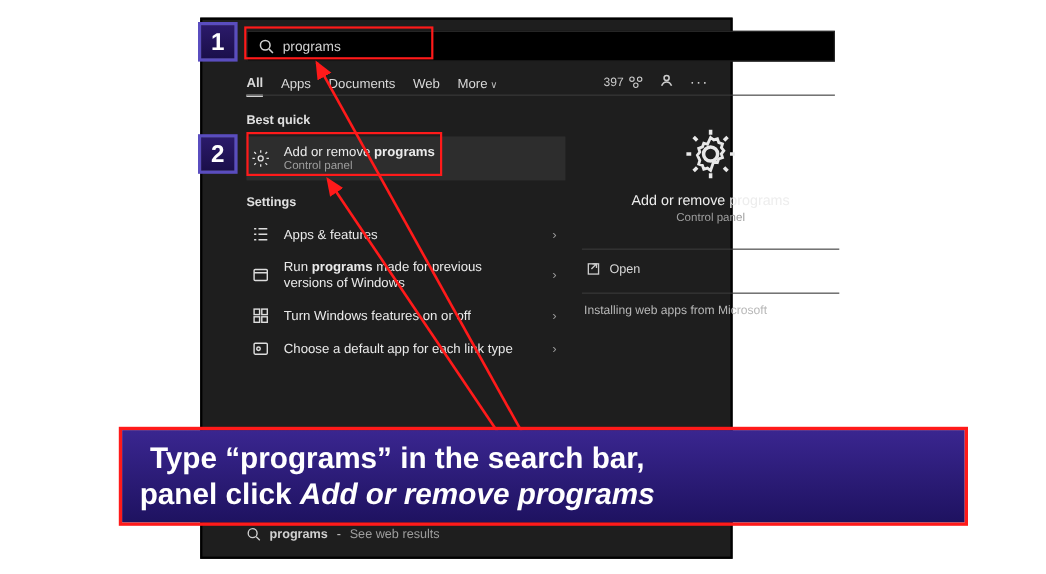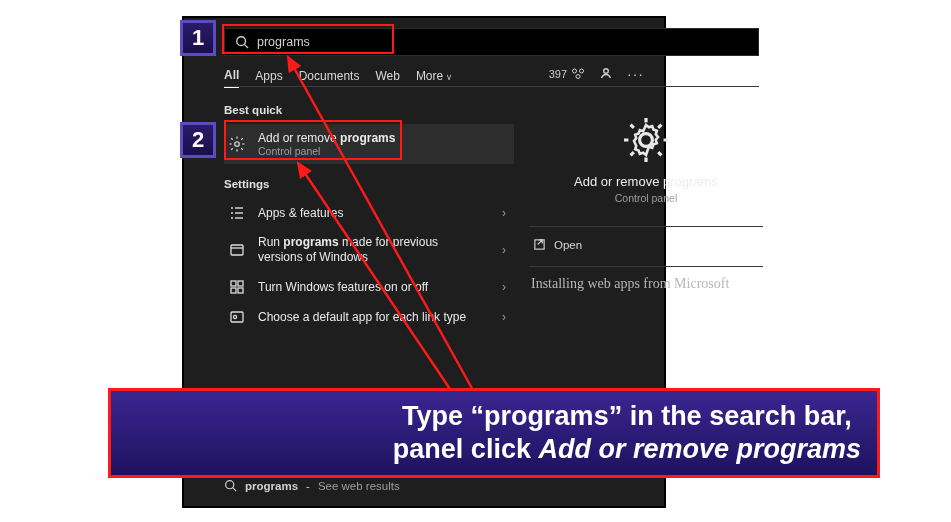--- a/index.html
+++ b/index.html
@@ -147,25 +147,24 @@
       color: #d8d8d8;
       cursor: pointer;
     }
     .right-label {
       font-size: 11px;
       color:#cfcfcf;
       padding: 7px 2px 4px;
     }
     .right-link {
       display:block;
-      font-size: 14px;
+      font-size: 11px;
       color:#b8b8b8;
       padding: 5px 2px;
       cursor: pointer;
-      font-family: Liberation Serif, serif;
     }
     .footer {
       position:absolute;
       left:40px;
       bottom:14px;
       display:flex;
       align-items:center;
       gap:8px;
       font-size: 11.5px;
       color:#d0d0d0;
@@ -199,21 +198,21 @@
       position:absolute;
       left: 108px;
       top: 388px;
       width: 772px;
       height: 90px;
       background: linear-gradient(180deg,#3a2690,#1e1260);
       border: 3px solid #ff1a1a;
       color:#fff;
       display:flex;
       align-items:center;
-      justify-content:flex-end;
+      justify-content:flex-start;
       text-align:center;
       font-size: 27px;
       font-weight: 700;
       line-height: 1.22;
       font-family: Arial, sans-serif;
       padding: 4px 16px;
     }
     .instruction-banner em { font-style: italic; font-weight: 700; }
     svg.arrow-svg {
       position:absolute;

